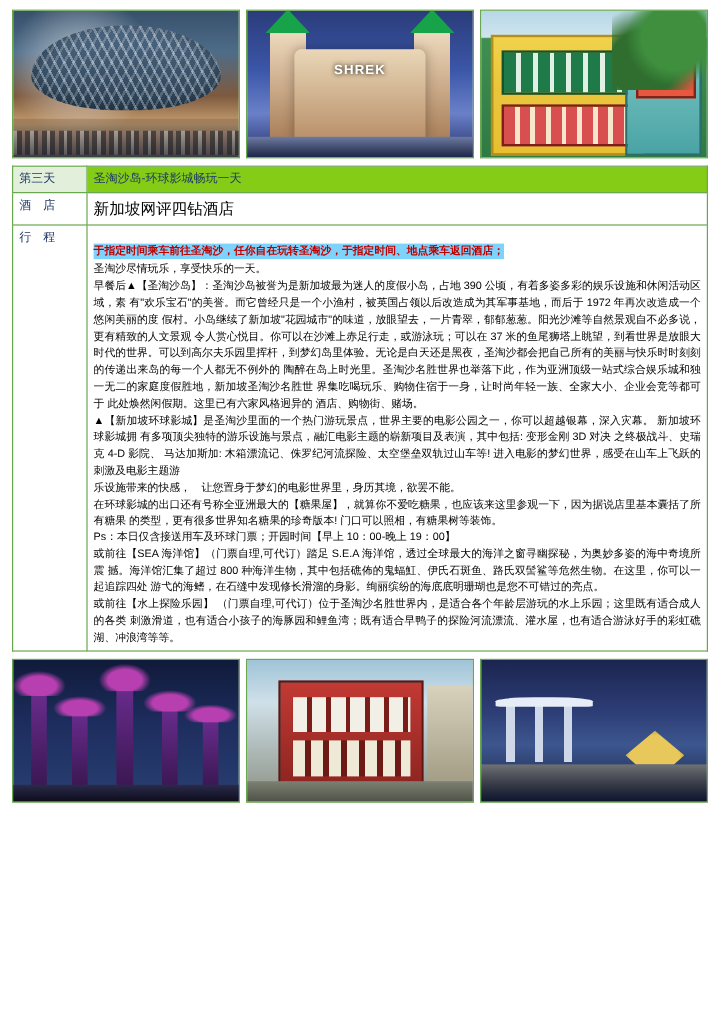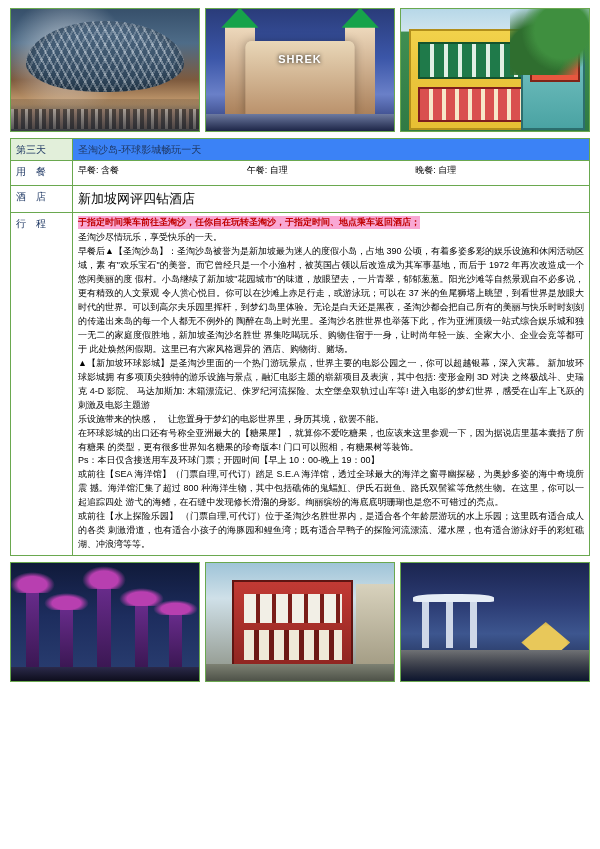--- a/index.html
+++ b/index.html
@@ -213,35 +213,36 @@
     font-size:10px;
     font-weight:normal;
     white-space:nowrap;
   }
   .lbl-day{
     background:#e2efda;
   }
   .daytitle{
     color:#1f3864;
     font-size:10px;
-    background:#3b82f6;
+    background:#84cc16;
   }
   .meal-row td{height:18px;vertical-align:middle;}
   .meals{
     display:flex;
     width:100%;
   }
   .meals span{flex:1 1 0;font-size:9px;}
   .hotel-cell{font-size:13px;}
   .highlight{
-    background:#f9a8d4;
+    background:#7dd3fc;
     color:#c00000;
     font-weight:bold;
     display:inline-block;
     margin-bottom:2px;
+    margin-top:12px;
   }
   .body-cell p{margin:0 0 0 0;text-indent:0;}
   .body-cell{font-size:9px;line-height:1.55;text-align:justify;}
   .lbl-route{vertical-align:middle;}
 </style>
 </head>
 <body>
 
 <div class="page">
 
@@ -265,30 +266,20 @@
 
   <table class="itinerary">
     <colgroup>
       <col style="width:62px">
       <col>
     </colgroup>
     <tbody>
       <tr>
         <td class="lbl lbl-day">第三天</td>
         <td class="daytitle">圣淘沙岛-环球影城畅玩一天</td>
-      </tr>
-      <tr class="meal-row">
-        <td class="lbl">用　餐</td>
-        <td>
-          <div class="meals">
-            <span>早餐: 含餐</span>
-            <span>午餐: 自理</span>
-            <span>晚餐: 自理</span>
-          </div>
-        </td>
       </tr>
       <tr class="meal-row">
         <td class="lbl">酒　店</td>
         <td class="hotel-cell">新加坡网评四钻酒店</td>
       </tr>
       <tr>
         <td class="lbl lbl-route">行　程</td>
         <td class="body-cell">
           <p><span class="highlight">于指定时间乘车前往圣淘沙，任你自在玩转圣淘沙，于指定时间、地点乘车返回酒店；</span></p>
           <p>圣淘沙尽情玩乐，享受快乐的一天。</p>

